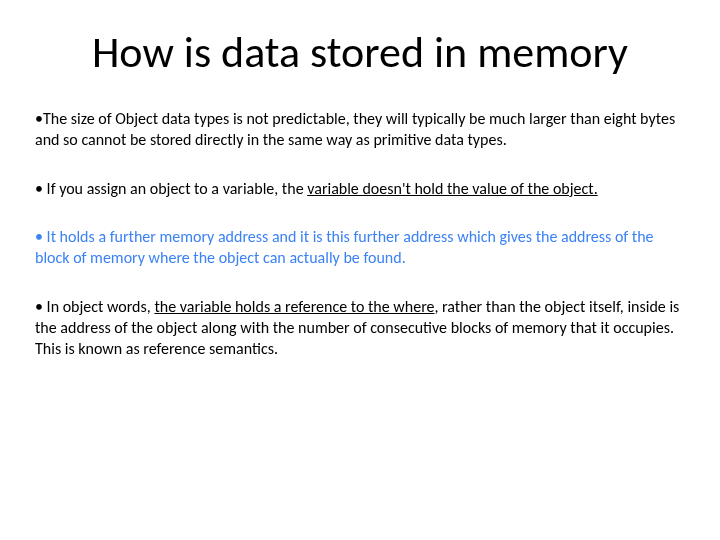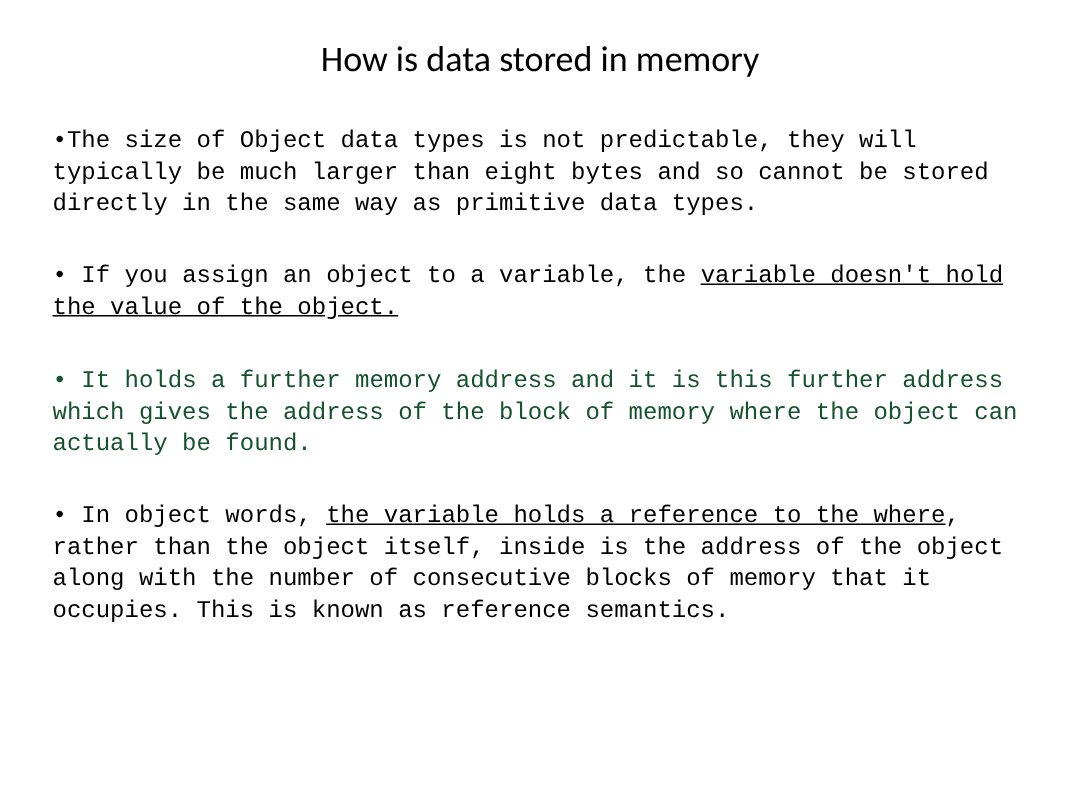--- a/index.html
+++ b/index.html
@@ -10,33 +10,32 @@
     body {
       width: 720px;
       height: 540px;
       background: #ffffff;
       font-family: Calibri, Arial, sans-serif;
       padding: 20px 35px;
       color: #000000;
     }
     .title {
       text-align: center;
-      font-size: 24px;
+      font-size: 44px;
       font-weight: 400;
       margin-bottom: 30px;
       margin-top: 5px;
     }
     .bullet-item {
       font-size: 16px;
       line-height: 1.3;
       margin-bottom: 28px;
-      font-family: Liberation Mono, monospace;
     }
     .bullet-item.red {
-      color: #14532d;
+      color: #3b82f6;
     }
     .bullet {
       display: inline;
     }
     .underline {
       text-decoration: underline;
       text-align: center;
     }
   </style>
 </head>

